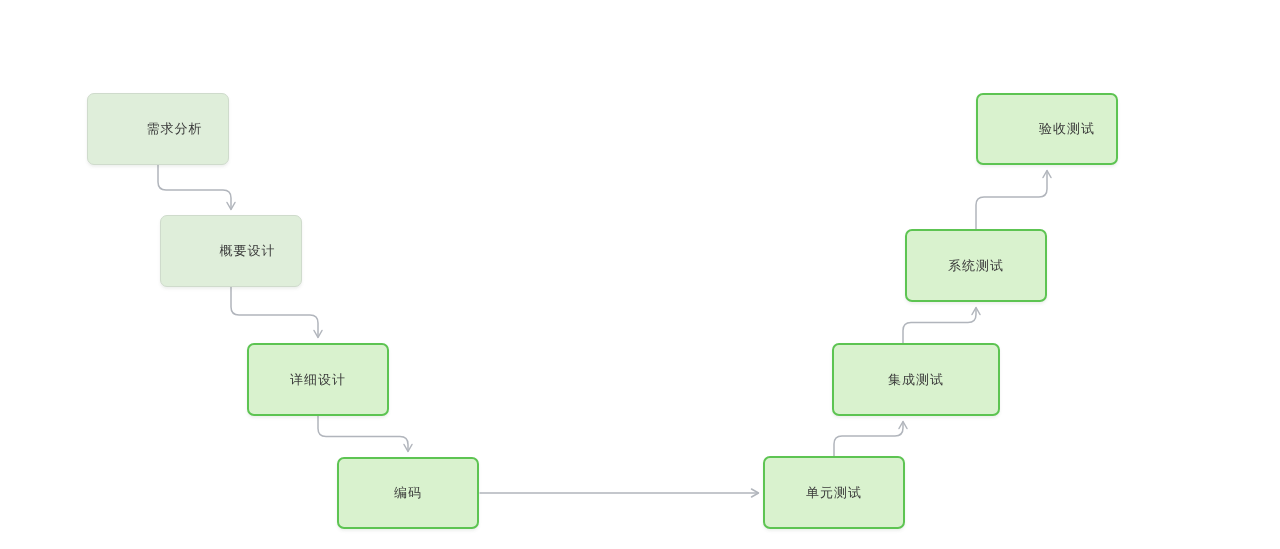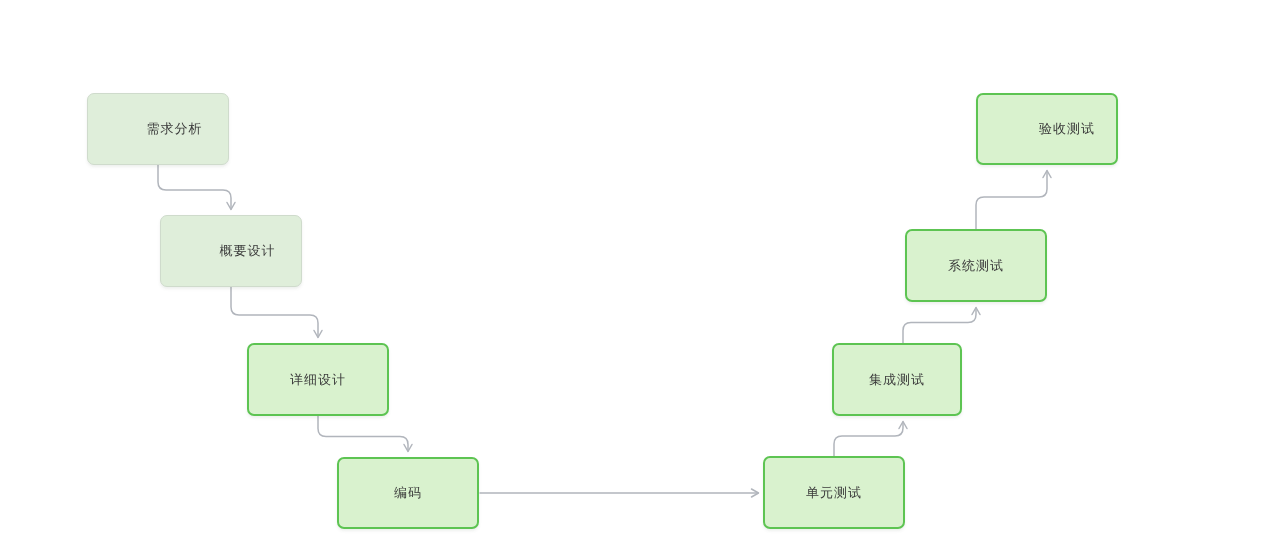--- a/index.html
+++ b/index.html
@@ -94,21 +94,21 @@
     </div>
     <div class="node bright" style="left: 247px; top: 343px; width: 142px; height: 73px;">
       <span class="node-label">详细设计</span>
     </div>
     <div class="node bright" style="left: 337px; top: 457px; width: 142px; height: 72px; justify-content: center;">
       <span class="node-label">编码</span>
     </div>
     <div class="node bright" style="left: 763px; top: 456px; width: 142px; height: 73px; align-items: center;">
       <span class="node-label">单元测试</span>
     </div>
-    <div class="node bright" style="left: 832px; top: 343px; width: 130px; height: 73px;">
+    <div class="node bright" style="left: 832px; top: 343px; width: 168px; height: 73px;">
       <span class="node-label">集成测试</span>
     </div>
     <div class="node bright" style="left: 905px; top: 229px; width: 142px; height: 73px;">
       <span class="node-label">系统测试</span>
     </div>
     <div class="node bright" style="left: 976px; top: 93px; width: 142px; height: 72px; padding-left: 40px;">
       <span class="node-label">验收测试</span>
     </div>
   </div>
 

